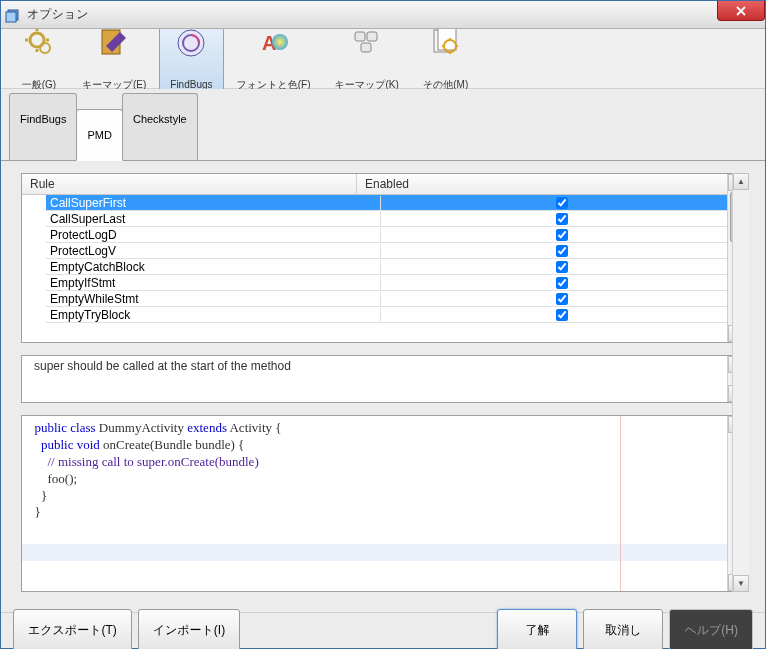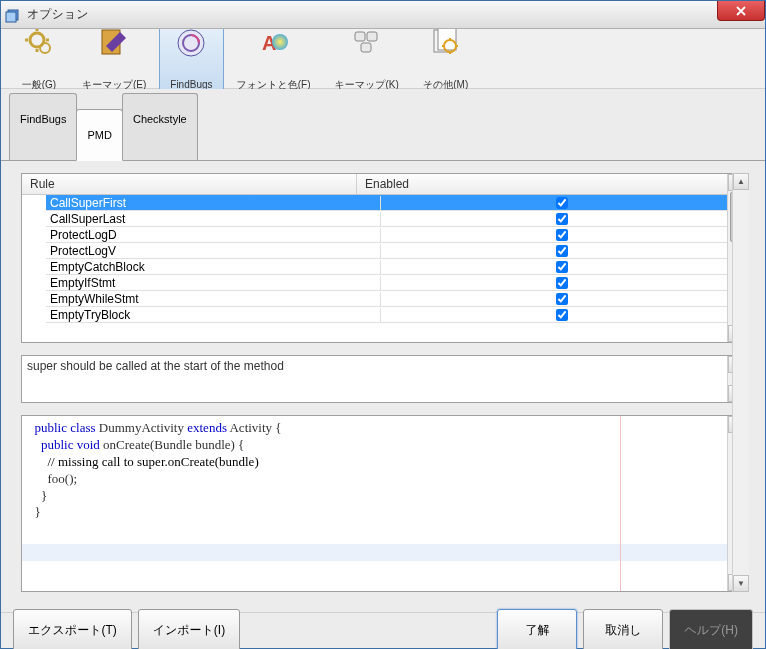--- a/index.html
+++ b/index.html
@@ -37,26 +37,26 @@
 .col-enabled { flex: 1; }
 .rules-body { }
 .rule-row { display: flex; border-bottom: 1px solid #e0e0e0; font-size: 12px; height: 16px; align-items: center; margin-left: 24px; }
 .rule-row .cell-rule { width: 335px; padding: 0 4px; border-right: 1px solid #e0e0e0; white-space: nowrap; overflow: hidden; }
 .rule-row .cell-enabled { flex: 1; display: flex; justify-content: center; align-items: center; border-right: 1px solid #e0e0e0; }
 .rule-row.selected { background: #3399ff; color: #fff; }
 .rule-row.selected .cell-enabled input { }
 .rule-row input[type=checkbox] { width: 12px; height: 12px; }
 
 .desc-panel { flex: 0 0 48px; border: 1px solid #a0a0a0; background: #fff; display: flex; position: relative; }
-.desc-text { flex: 1; padding: 3px 5px; font-size: 12px; color: #333; }
+.desc-text { flex: 1; padding: 3px 12px; font-size: 12px; color: #333; }
 
 .code-panel { flex: 1; border: 1px solid #a0a0a0; background: #fff; display: flex; position: relative; }
 .code-text { flex: 1; padding: 4px 6px; font-family: Liberation Serif, serif; font-size: 13px; line-height: 1.3; white-space: pre; color: #333; position: relative; }
 .code-text .kw-blue { color: #0000c8; }
-.code-text .comment { color: #000000; }
+.code-text .comment { color: #4c1d95; }
 .code-highlight { position: absolute; left: 0; right: 17px; background: #eaf1fb; height: 17px; top: 128px; }
 .margin-line { position: absolute; top: 0; bottom: 0; left: 598px; width: 1px; background: #f3c0c0; }
 
 .bottom-bar { height: 36px; background: #ececec; display: flex; align-items: center; padding: 0 12px; gap: 6px; border-top: 1px solid #d0d0d0; }
 .bottom-bar .spacer { flex: 1; }
 .btn { min-width: 80px; padding: 12px 14px; background: linear-gradient(to bottom, #fdfdfd, #e4e4e4); border: 1px solid #999; border-radius: 3px; font-size: 12px; cursor: pointer; text-align: center; }
 .btn.primary { border: 1px solid #5a8fd0; box-shadow: 0 0 2px #5a8fd0; }
 .btn.disabled { color: #999; border-color: #c0c0c0; background: #404040; }
 
 .outer-scroll { position: absolute; right: 8px; top: 12px; bottom: 12px; width: 17px; background: #f0f0f0; }

